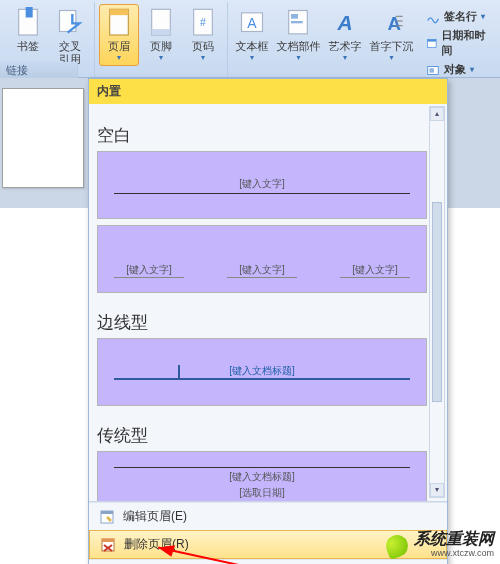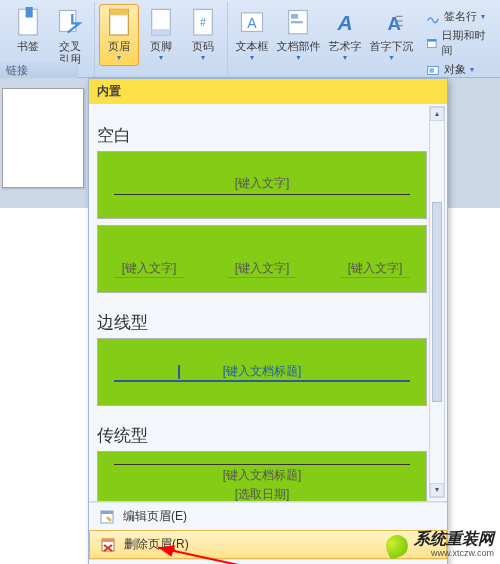--- a/index.html
+++ b/index.html
@@ -66,20 +66,21 @@
     line-height: 8px;
     margin-top: 1px;
   }
   .side-list {
     display: flex;
     flex-direction: column;
     gap: 2px;
     padding: 4px 6px;
     font-size: 11px;
     color: #3B3B3B;
+    font-weight: bold;
   }
   .side-item {
     display: flex;
     align-items: center;
     gap: 4px;
     cursor: pointer;
     padding: 1px 2px;
   }
   .side-item svg { width: 14px; height: 14px; }
   .group-label-row {
@@ -145,27 +146,27 @@
   }
   .scrollbar .btn { height:14px; background:#E6ECF5; border:1px solid #CBD6E6; font-size:8px; text-align:center; line-height:12px; color:#557;}
   .scrollbar .thumb { height:200px; background:#D0DBEC; border:1px solid #B0C0D8; margin:2px; }
   .tpl-title {
     font-size: 17px;
     font-weight: normal;
     color: #333;
     margin: 18px 0 4px 0;
   }
   .tpl-prev {
-    background: #84cc16;
+    background: #c4b5fd;
     border: 1px solid #B5B5B5;
     height: 68px;
     margin-bottom: 6px;
     position: relative;
     padding: 8px 16px;
-    font-size: 12px;
+    font-size: 10px;
     color: #555;
     text-align: center;
     display: flex;
     flex-direction: column;
     justify-content: center;
     cursor: pointer;
   }
   .tpl-prev .ln { border-top: 1px solid #333; margin-top: 2px; }
   .tpl-prev.three { flex-direction: row; justify-content: space-between; align-items: flex-end; padding-bottom: 14px; }
   .tpl-prev.three span { width: 70px; border-bottom: 1px solid #888; }

